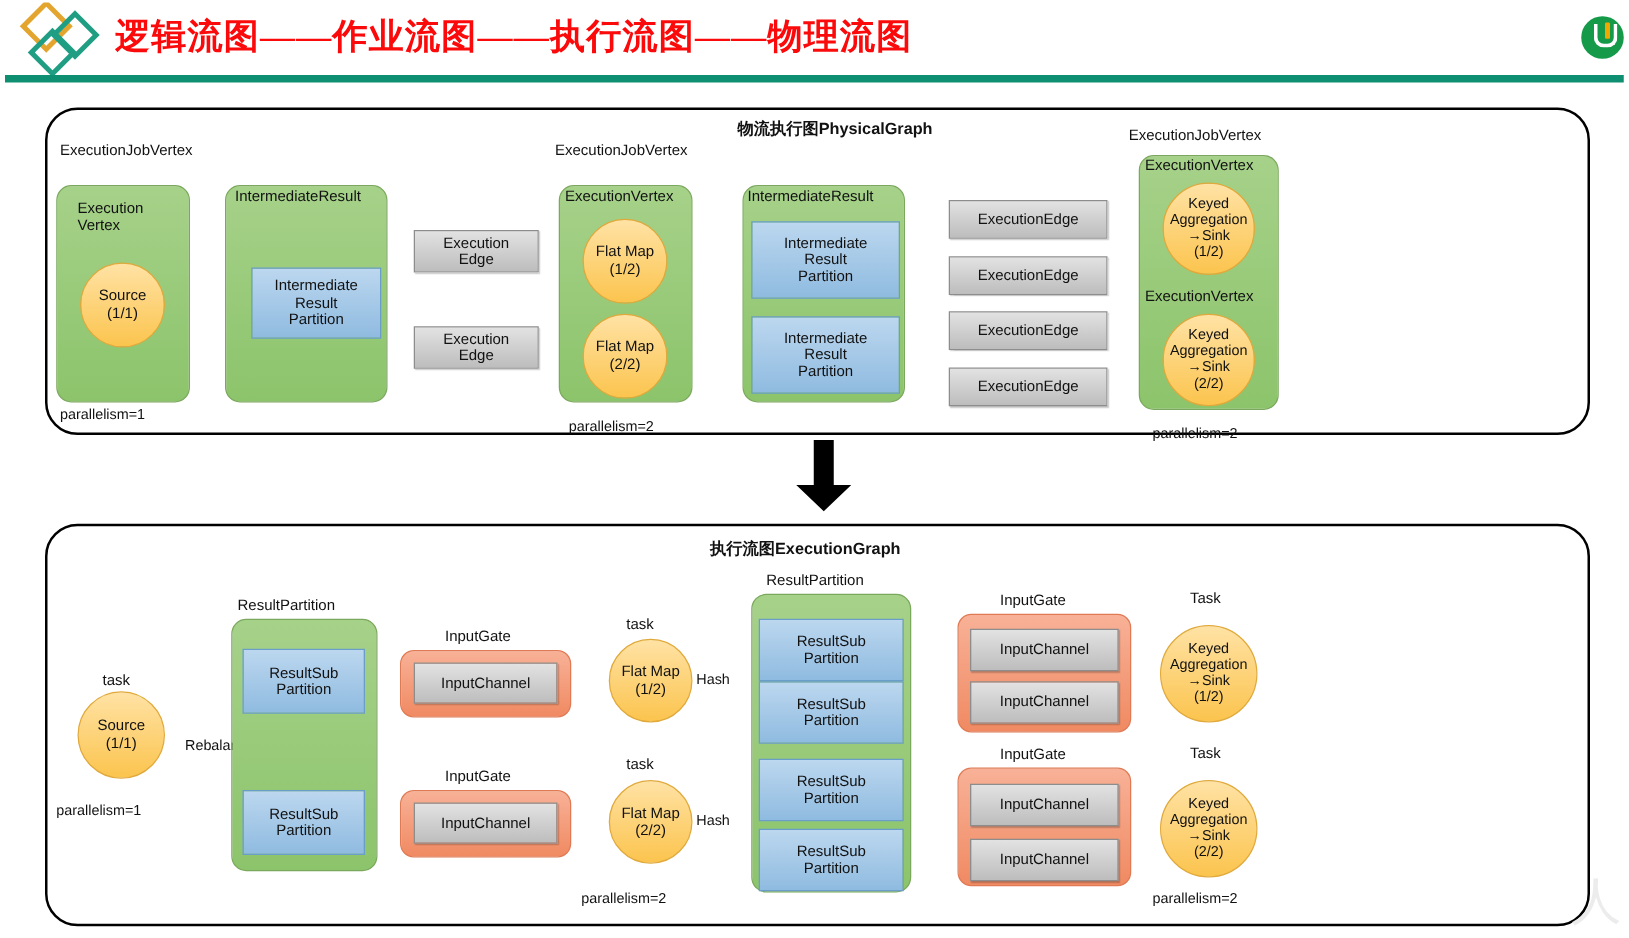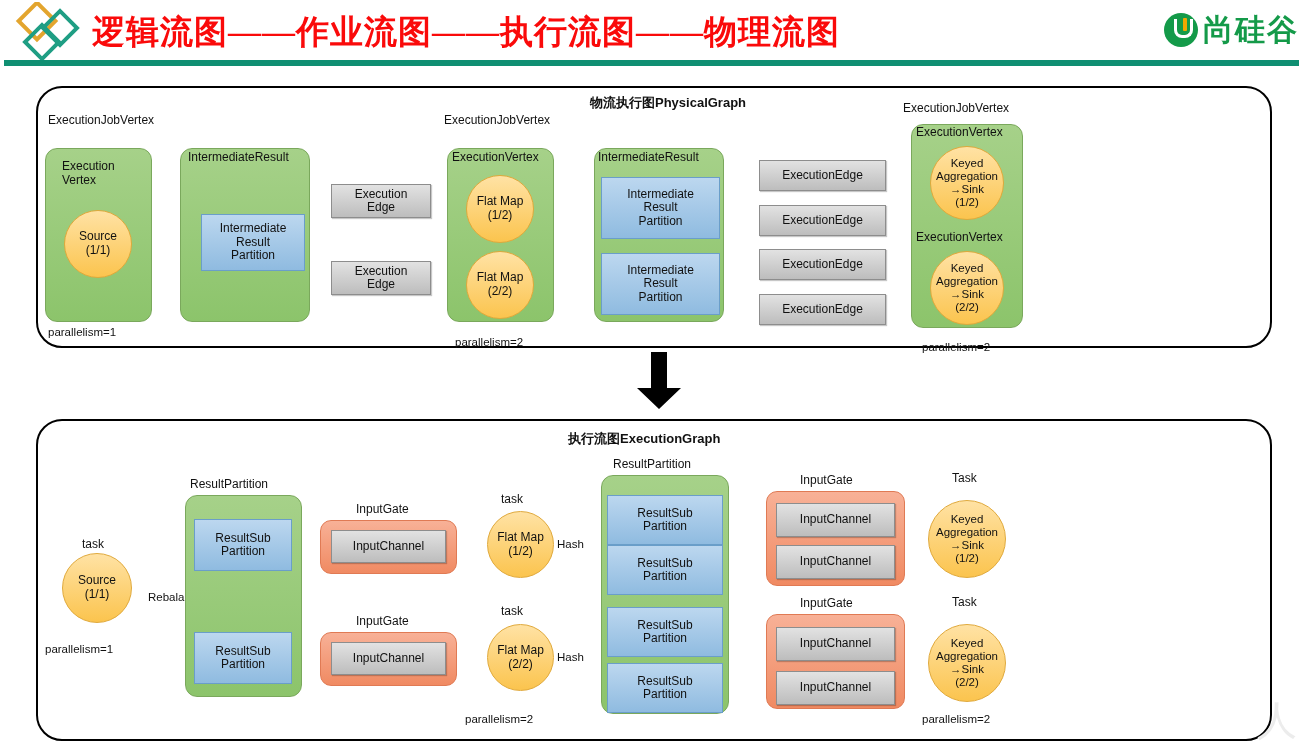--- a/index.html
+++ b/index.html
@@ -11,21 +11,21 @@
     position:relative;
   }
   #root{position:relative;width:1303px;height:750px;}
 
   
   .header{position:absolute;left:0;top:0;width:1303px;height:72px;}
   .logo-left{position:absolute;left:8px;top:2px;width:78px;height:66px;}
   .title-main{
     position:absolute;left:92px;top:10px;
     font-family:"Liberation Serif","DejaVu Serif",serif;
-    font-size:33px;font-weight:bold;color:#fa0a0a;
+    font-size:28px;font-weight:bold;color:#fa0a0a;
     letter-spacing:1px;white-space:nowrap;
   }
   .logo-right{position:absolute;right:4px;top:8px;height:44px;display:flex;align-items:center;gap:5px;}
   .logo-right .umark{width:34px;height:34px;border-radius:50%;background:#149a49;position:relative;flex:none;}
   .logo-right .umark:after{
     content:"";position:absolute;left:10px;top:6px;width:13px;height:16px;
     border:3px solid #ffffff;border-top:none;border-radius:0 0 8px 8px;
   }
   .logo-right .umark:before{
     content:"";position:absolute;left:19px;top:5px;width:4px;height:13px;background:#f0a800;border-radius:1px;
@@ -100,21 +100,20 @@
         <rect x="16" y="6" width="26" height="26" stroke="#e3a52e" transform="rotate(45 29 19)"></rect>
         <rect x="40" y="14" width="24" height="24" stroke="#1f9e84" transform="rotate(45 52 26)"></rect>
         <rect x="22" y="28" width="24" height="24" stroke="#1f9e84" transform="rotate(45 34 40)"></rect>
       </g>
     </svg>
 
     <div class="title-main">逻辑流图——作业流图——执行流图——物理流图</div>
 
     <div class="logo-right">
       <div class="umark"></div>
-      <div class="brand">尚硅谷</div>
     </div>
 
     <div class="header-rule"></div>
   </div>
 
   <svg class="svg-layer">
     <defs>
       <marker id="ah" markerWidth="9" markerHeight="9" refX="8" refY="4.5" orient="auto">
         <path d="M0,0 L9,4.5 L0,9 z" fill="#000"></path>
       </marker>

